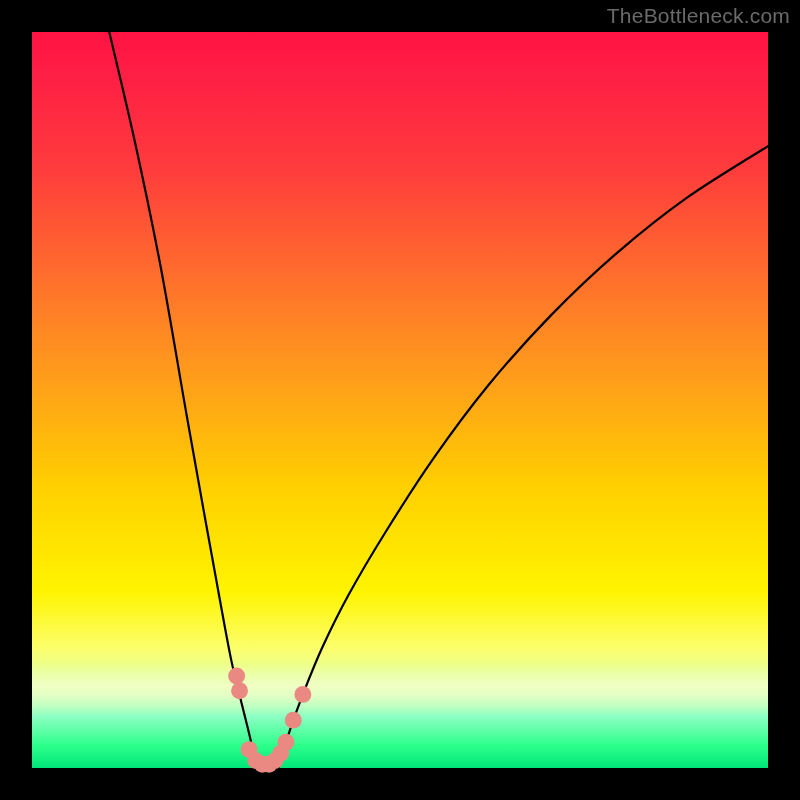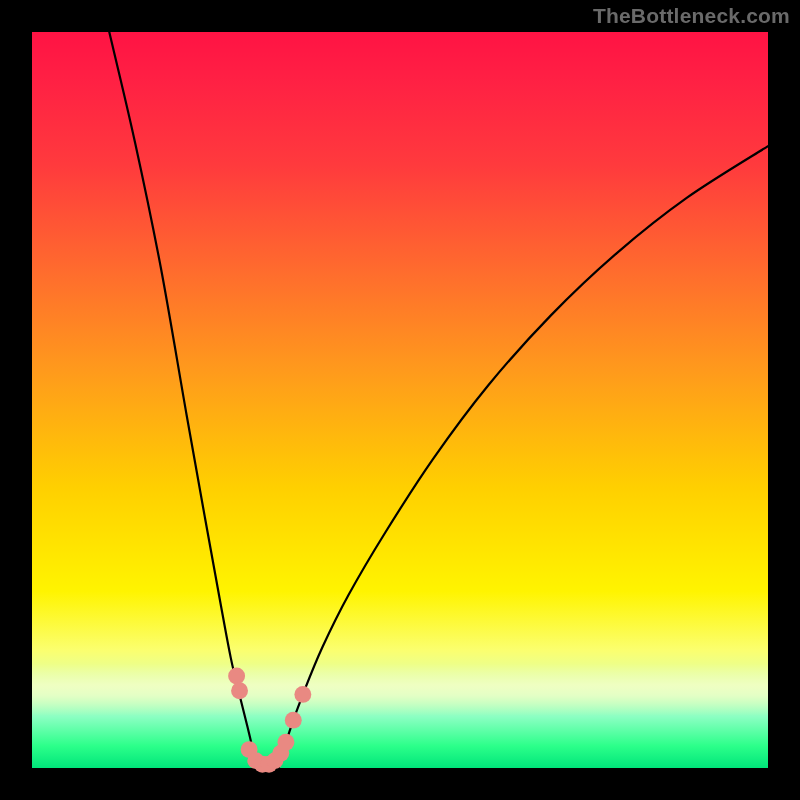--- a/index.html
+++ b/index.html
@@ -55,21 +55,21 @@
       rgba(255,255,210,0.55) 60%,
       rgba(255,255,255,0) 100%
     );
   }
   .watermark {
     position: absolute;
     top: 4px;
     right: 10px;
     color: #6a6a6a;
     font-size: 21px;
-    font-weight: 700;
+    font-weight: 400;
     letter-spacing: 0.2px;
     user-select: none;
   }
   svg.curves {
     position: absolute;
     left: 0;
     top: 0;
     width: 736px;
     height: 736px;
     overflow: visible;

